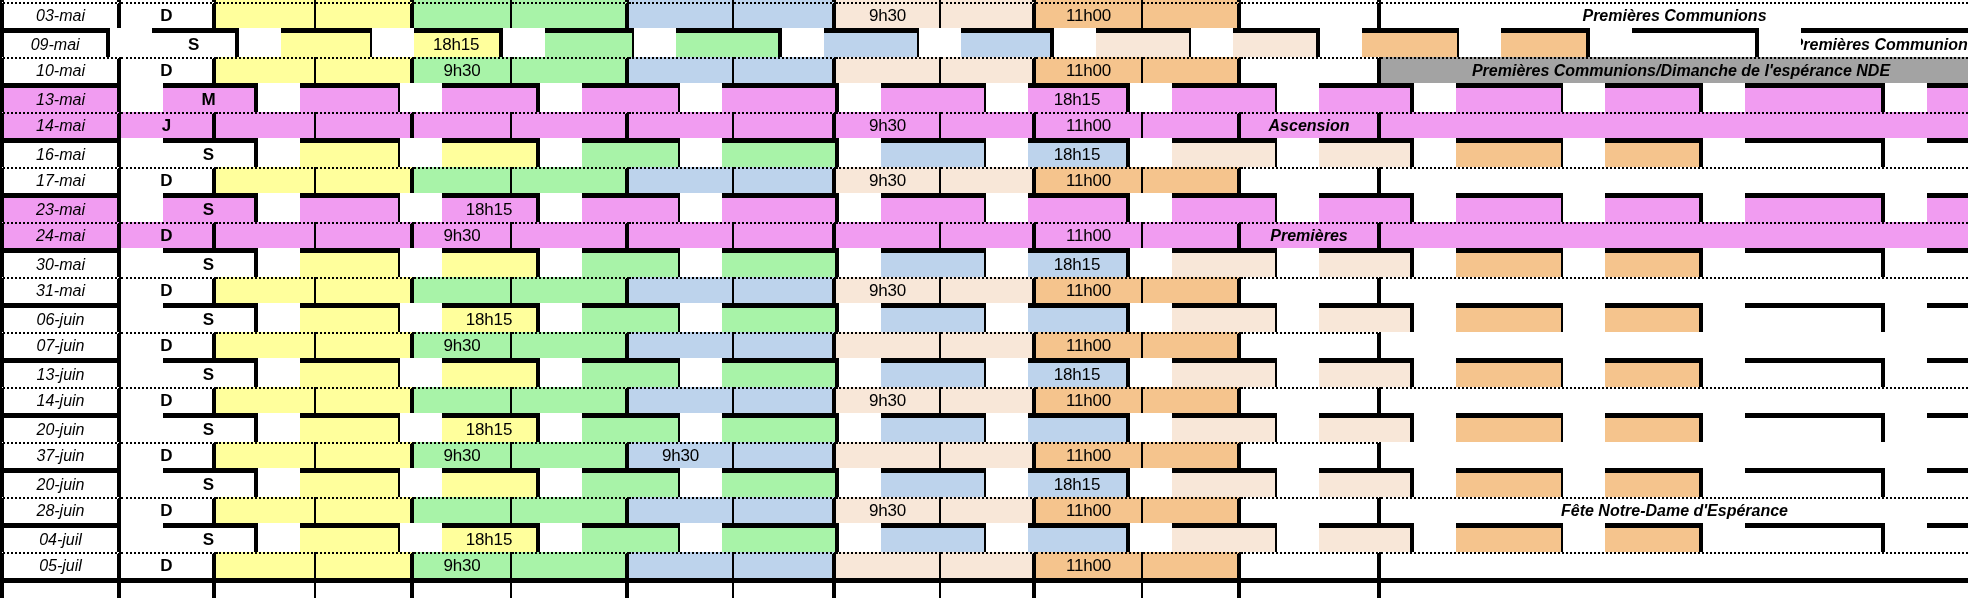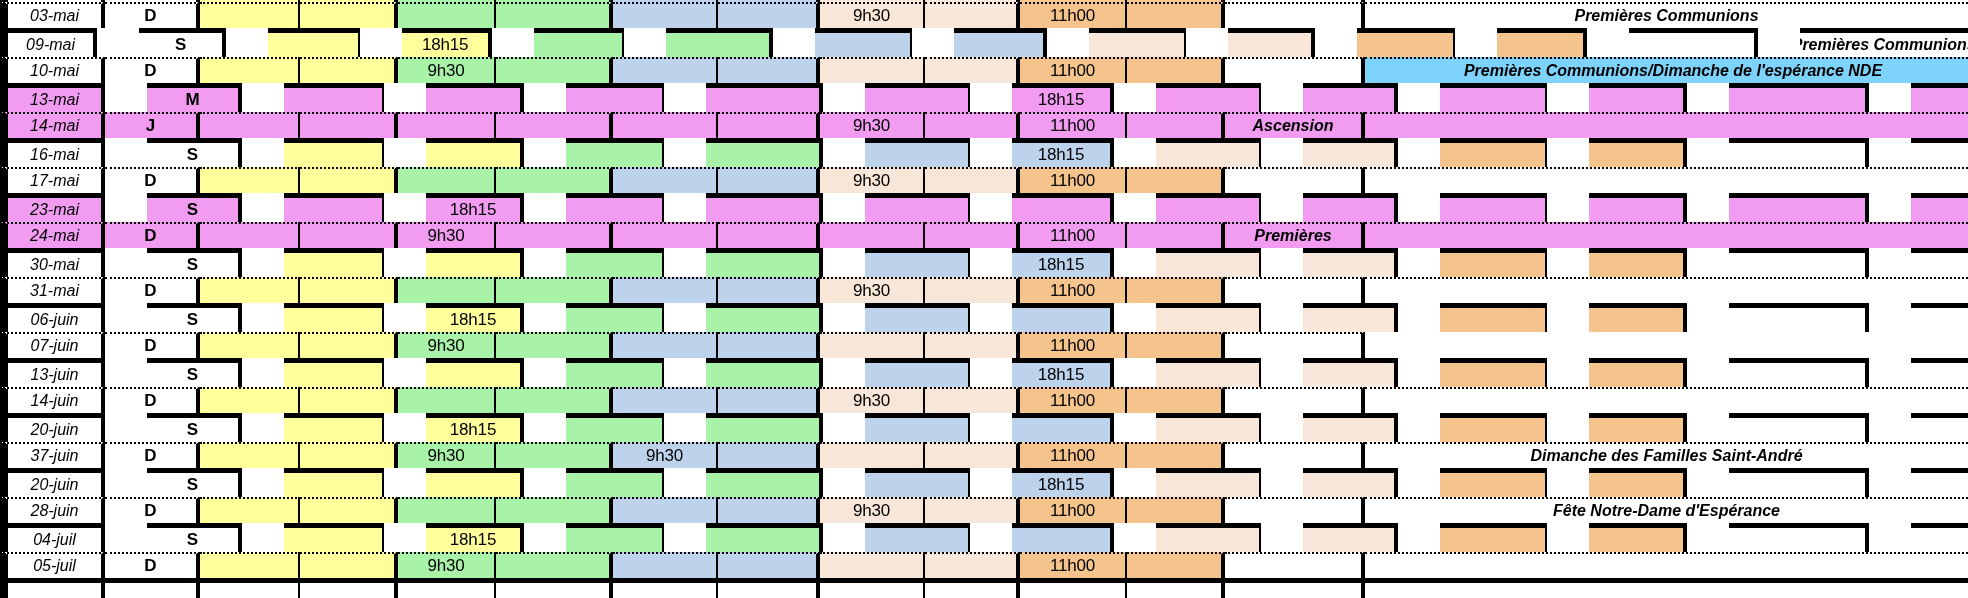--- a/index.html
+++ b/index.html
@@ -12,21 +12,21 @@
   .cell{
     box-sizing:border-box;height:100%;display:flex;align-items:center;justify-content:center;
     overflow:hidden;white-space:nowrap;background:#fff;
   }
   
   .h-sliver{height:2px;}
   .h-dot{height:26px;}   .h-dot .cell{border-top:2px dotted #000;}
   .h-thick{height:29px;gap:42px;} .h-thick .cell{border-top:5px solid #000;}
   .h-bottom{flex:1 1 auto;} .h-bottom .cell{border-top:5px solid #000;}
   
-  .w0{width:105px;border-left:8px solid #000000;}
+  .w0{width:121px;border-left:4px solid #000000;}
   .w1{width:95px;}  .w2{width:100px;} .w3{width:98px;}  .w4{width:98px;}
   .w5{width:117px;} .w6{width:105px;} .w7{width:102px;} .w8{width:105px;}
   .w9{width:95px;}  .w10{width:107px;}.w11{width:98px;} .w12{width:140px;}
   .w13{flex:1 1 auto;}
   
   .vr-thick{border-right:4px solid #000;}
   .vr-thin{border-right:2px solid #000;}
   
   .date{font-style:italic;font-size:16px;}
   .day{font-weight:bold;font-size:17px;}
@@ -93,21 +93,21 @@
         <div class="cell w3 vr-thick time" style="background: rgb(255, 255, 156);"></div>
         <div class="cell w4 vr-thin time" style="background: rgb(168, 243, 168);">9h30</div>
         <div class="cell w5 vr-thick time" style="background: rgb(168, 243, 168);"></div>
         <div class="cell w6 vr-thin time" style="background: rgb(189, 211, 236);"></div>
         <div class="cell w7 vr-thick time" style="background: rgb(189, 211, 236);"></div>
         <div class="cell w8 vr-thin time" style="background: rgb(248, 231, 216);"></div>
         <div class="cell w9 vr-thick time" style="background: rgb(248, 231, 216);"></div>
         <div class="cell w10 vr-thin time" style="background: rgb(245, 196, 141);">11h00</div>
         <div class="cell w11 vr-thick time" style="background: rgb(245, 196, 141);"></div>
         <div class="cell w12 vr-thick special" style="background: rgb(255, 255, 255);"></div>
-        <div class="cell w13 event" style="background: #7dd3fc; padding-left: 13px;">Premières Communions/Dimanche de l'espérance NDE</div>
+        <div class="cell w13 event" style="background: #a3a3a3; padding-left: 13px;">Premières Communions/Dimanche de l'espérance NDE</div>
       </div>
       <div class="row h-thick">
         <div class="cell w0 vr-thick date" style="background: rgb(241, 156, 241);">13-mai</div>
         <div class="cell w1 vr-thick day" style="background: rgb(241, 156, 241);">M</div>
         <div class="cell w2 vr-thin time" style="background: rgb(241, 156, 241);"></div>
         <div class="cell w3 vr-thick time" style="background: rgb(241, 156, 241);"></div>
         <div class="cell w4 vr-thin time" style="background: rgb(241, 156, 241);"></div>
         <div class="cell w5 vr-thick time" style="background: rgb(241, 156, 241);"></div>
         <div class="cell w6 vr-thin time" style="background: rgb(241, 156, 241);"></div>
         <div class="cell w7 vr-thick time" style="background: rgb(241, 156, 241);">18h15</div>
@@ -316,21 +316,20 @@
         <div class="cell w3 vr-thick time" style="background: rgb(255, 255, 156);"></div>
         <div class="cell w4 vr-thin time" style="background: rgb(168, 243, 168);">9h30</div>
         <div class="cell w5 vr-thick time" style="background: rgb(168, 243, 168);"></div>
         <div class="cell w6 vr-thin time" style="background: rgb(189, 211, 236);">9h30</div>
         <div class="cell w7 vr-thick time" style="background: rgb(189, 211, 236);"></div>
         <div class="cell w8 vr-thin time" style="background: rgb(248, 231, 216);"></div>
         <div class="cell w9 vr-thick time" style="background: rgb(248, 231, 216);"></div>
         <div class="cell w10 vr-thin time" style="background: rgb(245, 196, 141);">11h00</div>
         <div class="cell w11 vr-thick time" style="background: rgb(245, 196, 141);"></div>
         <div class="cell w12 vr-thick special" style="background: rgb(255, 255, 255);"></div>
-        <div class="cell w13 event" style="background: rgb(255, 255, 255);">Dimanche des Familles Saint-André</div>
       </div>
       <div class="row h-thick">
         <div class="cell w0 vr-thick date" style="background: rgb(255, 255, 255);">20-juin</div>
         <div class="cell w1 vr-thick day" style="background: rgb(255, 255, 255);">S</div>
         <div class="cell w2 vr-thin time" style="background: rgb(255, 255, 156);"></div>
         <div class="cell w3 vr-thick time" style="background: rgb(255, 255, 156);"></div>
         <div class="cell w4 vr-thin time" style="background: rgb(168, 243, 168);"></div>
         <div class="cell w5 vr-thick time" style="background: rgb(168, 243, 168);"></div>
         <div class="cell w6 vr-thin time" style="background: rgb(189, 211, 236);"></div>
         <div class="cell w7 vr-thick time" style="background: rgb(189, 211, 236);">18h15</div>

